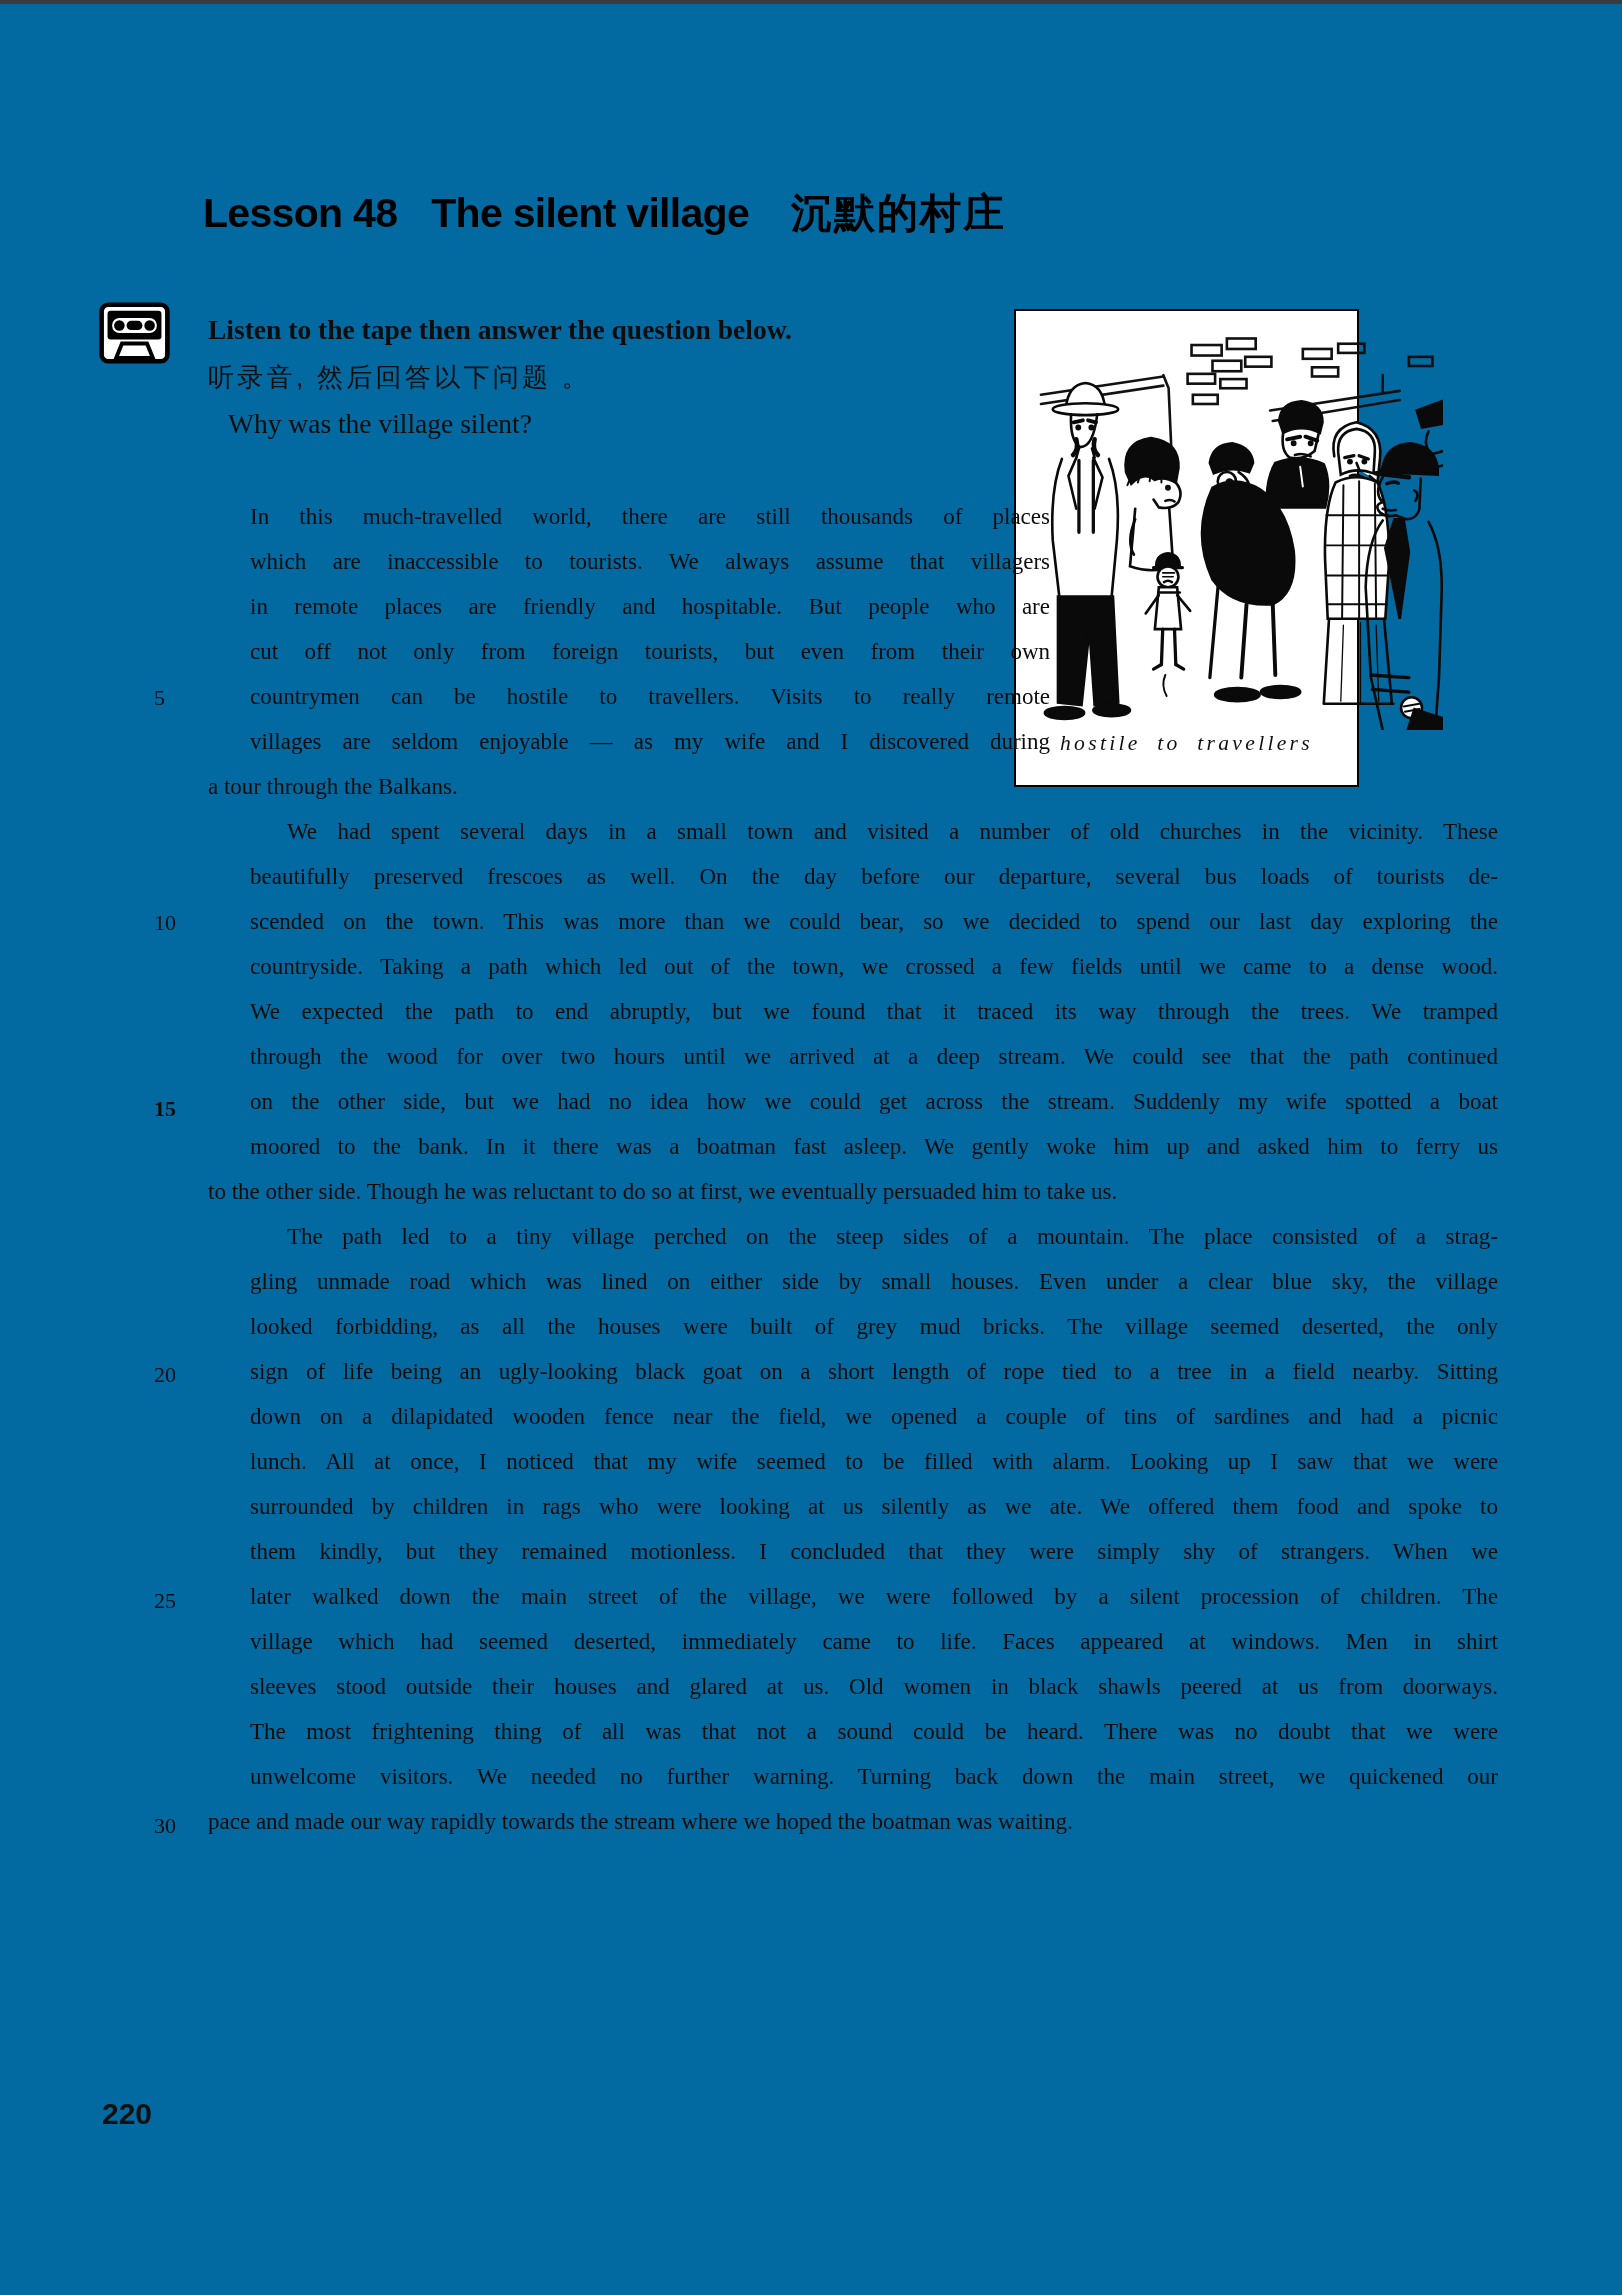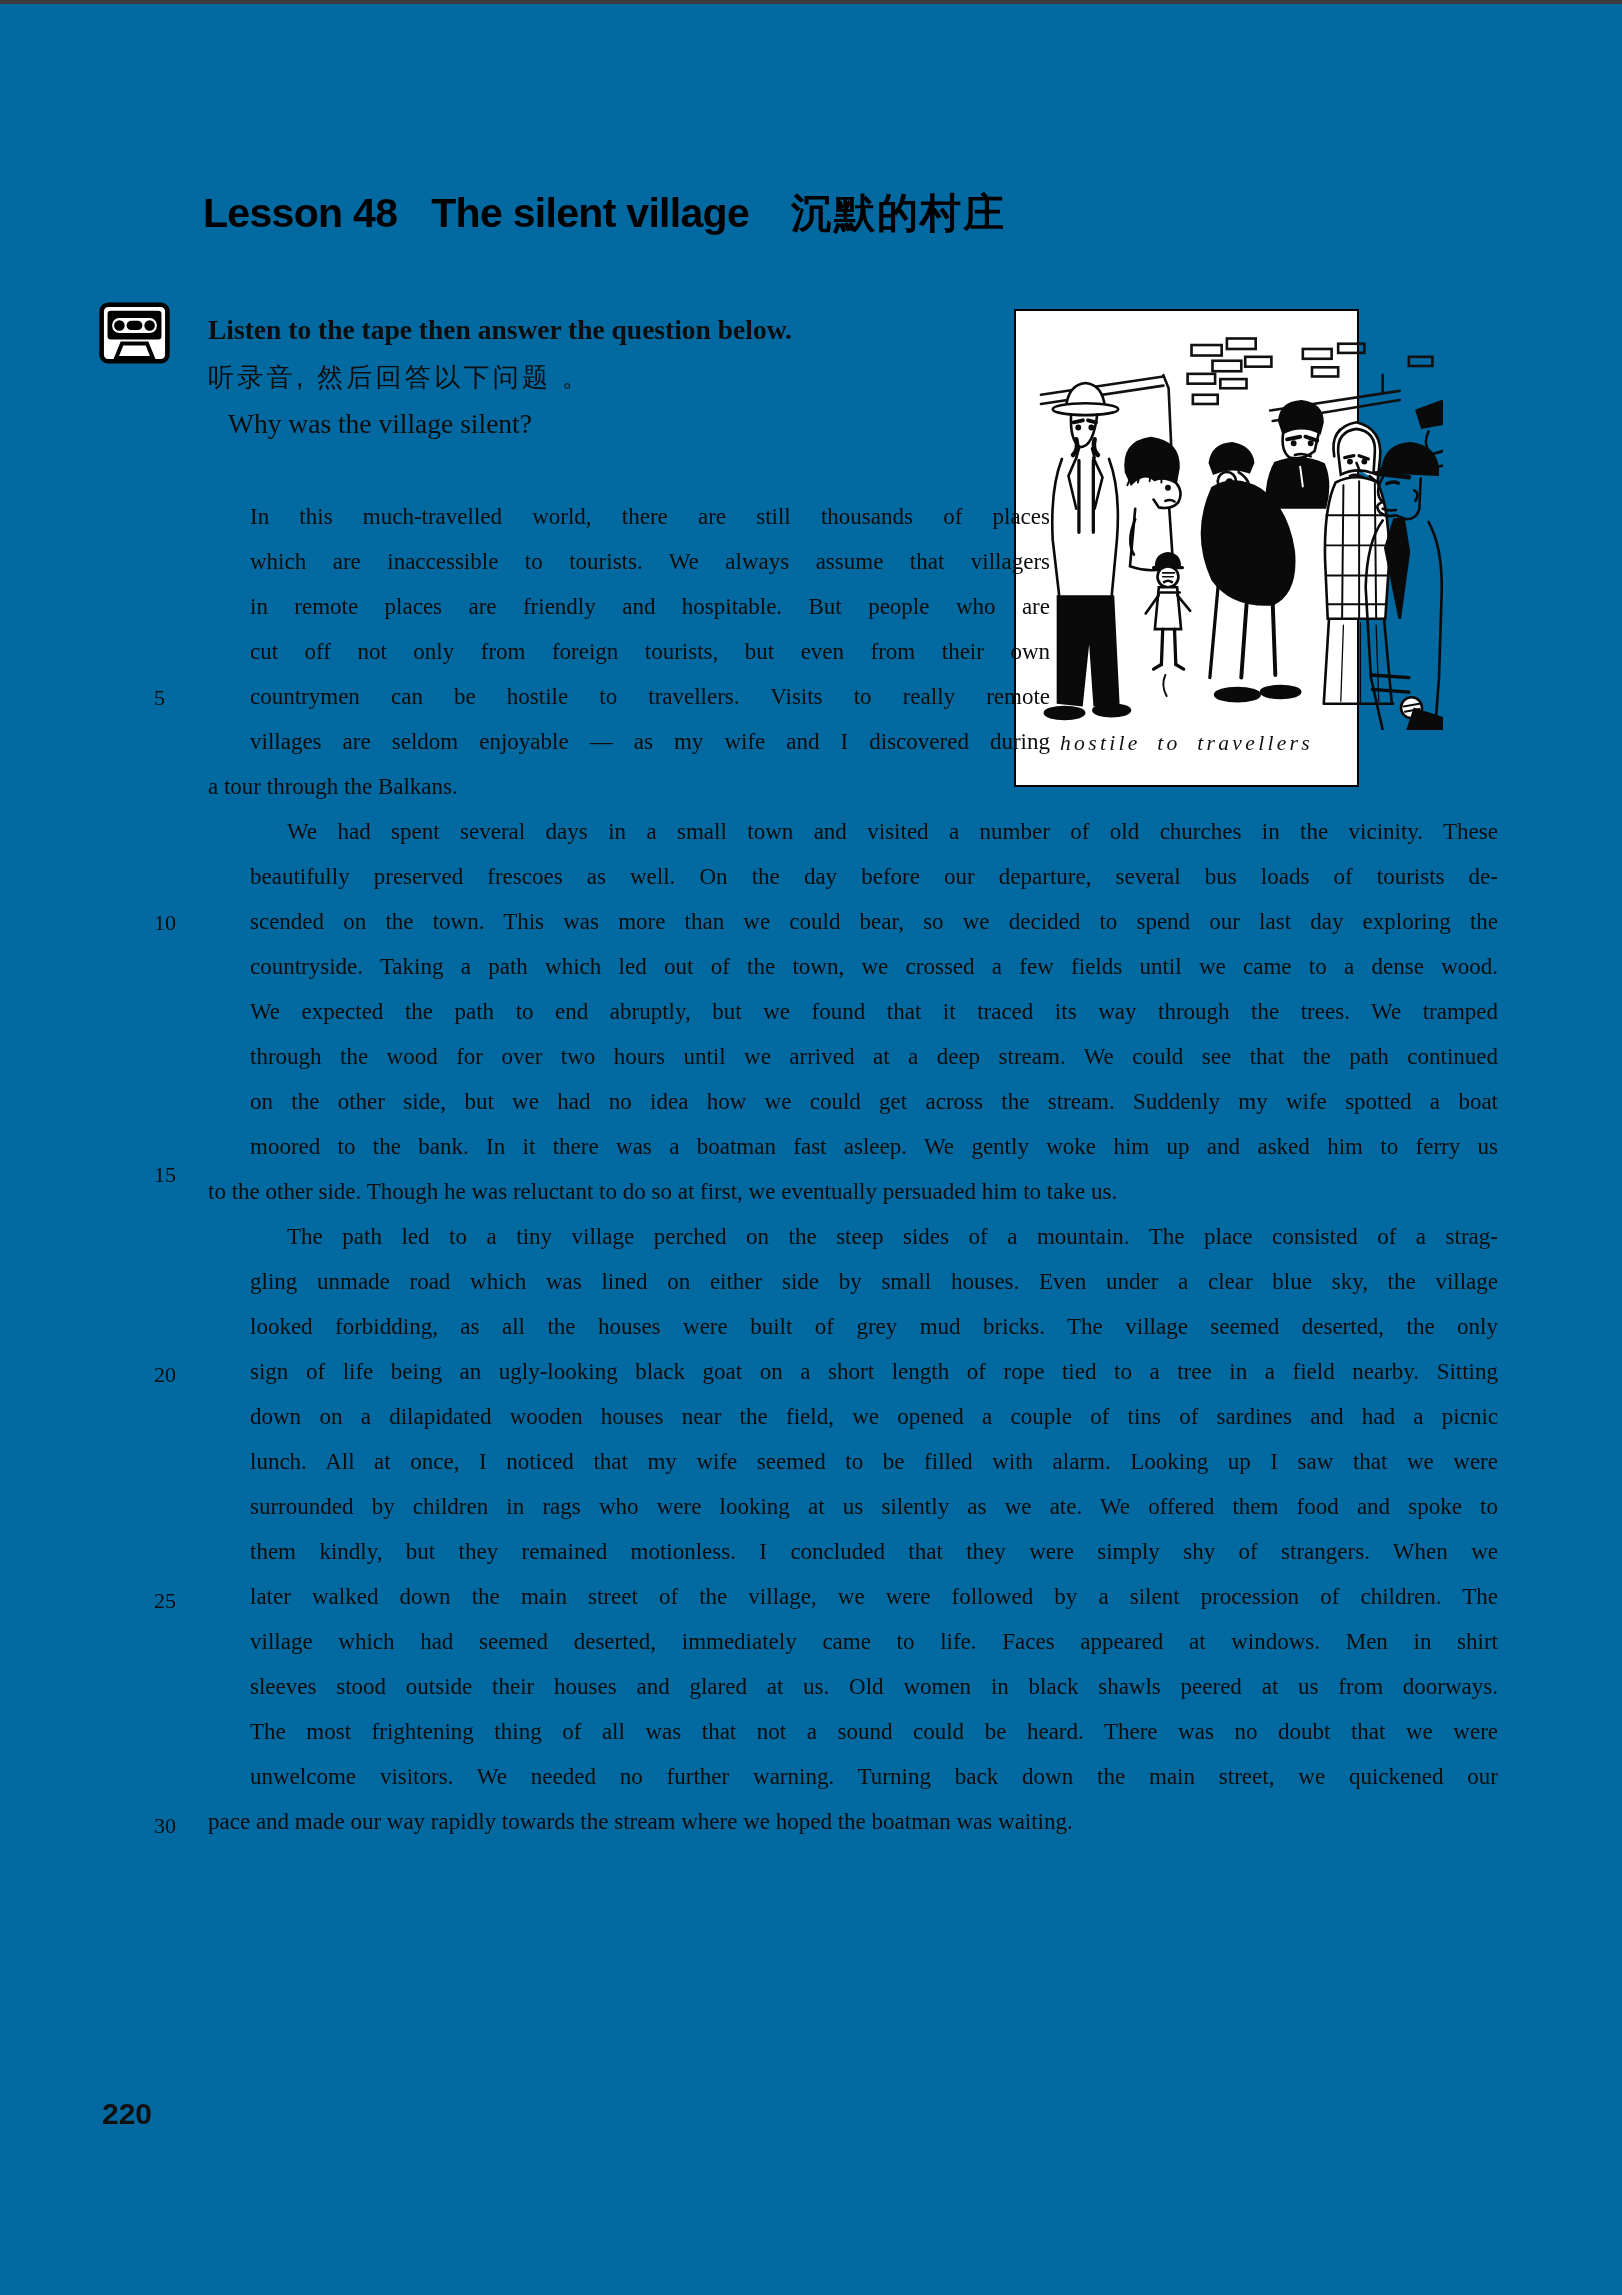--- a/index.html
+++ b/index.html
@@ -238,34 +238,34 @@
       <div class="pline full">countryside. Taking a path which led out of the town, we crossed a few fields until we came to a dense wood.</div>
       <div class="pline full">We expected the path to end abruptly, but we found that it traced its way through the trees. We tramped</div>
       <div class="pline full">through the wood for over two hours until we arrived at a deep stream. We could see that the path continued</div>
       <div class="pline full">on the other side, but we had no idea how we could get across the stream. Suddenly my wife spotted a boat</div>
       <div class="pline full">moored to the bank. In it there was a boatman fast asleep. We gently woke him up and asked him to ferry us</div>
       <div class="pline">to the other side. Though he was reluctant to do so at first, we eventually persuaded him to take us.</div>
       <div class="pline indent full">The path led to a tiny village perched on the steep sides of a mountain. The place consisted of a strag-</div>
       <div class="pline full">gling unmade road which was lined on either side by small houses. Even under a clear blue sky, the village</div>
       <div class="pline full">looked forbidding, as all the houses were built of grey mud bricks. The village seemed deserted, the only</div>
       <div class="pline full">sign of life being an ugly-looking black goat on a short length of rope tied to a tree in a field nearby. Sitting</div>
-      <div class="pline full">down on a dilapidated wooden houses near the field, we opened a couple of tins of sardines and had a picnic</div>
+      <div class="pline full">down on a dilapidated wooden fence near the field, we opened a couple of tins of sardines and had a picnic</div>
       <div class="pline full">lunch. All at once, I noticed that my wife seemed to be filled with alarm. Looking up I saw that we were</div>
       <div class="pline full">surrounded by children in rags who were looking at us silently as we ate. We offered them food and spoke to</div>
       <div class="pline full">them kindly, but they remained motionless. I concluded that they were simply shy of strangers. When we</div>
       <div class="pline full">later walked down the main street of the village, we were followed by a silent procession of children. The</div>
       <div class="pline full">village which had seemed deserted, immediately came to life. Faces appeared at windows. Men in shirt</div>
       <div class="pline full">sleeves stood outside their houses and glared at us. Old women in black shawls peered at us from doorways.</div>
       <div class="pline full">The most frightening thing of all was that not a sound could be heard. There was no doubt that we were</div>
       <div class="pline full">unwelcome visitors. We needed no further warning. Turning back down the main street, we quickened our</div>
       <div class="pline">pace and made our way rapidly towards the stream where we hoped the boatman was waiting.</div>
     </div>
 
   <div class="page-number">220</div>
 
 <div class="gutter-num" style="top: 675px;">5</div>
     <div class="gutter-num" style="top: 900px;">10</div>
-    <div class="gutter-num" style="top: 1152px;">15</div>
+    <div class="gutter-num" style="top: 1086px; font-weight: bold;">15</div>
     <div class="gutter-num" style="top: 1352px;">20</div>
     <div class="gutter-num" style="top: 1578px;">25</div>
     <div class="gutter-num" style="top: 1803px;">30</div>
   </div>
 
 
 </body></html>

